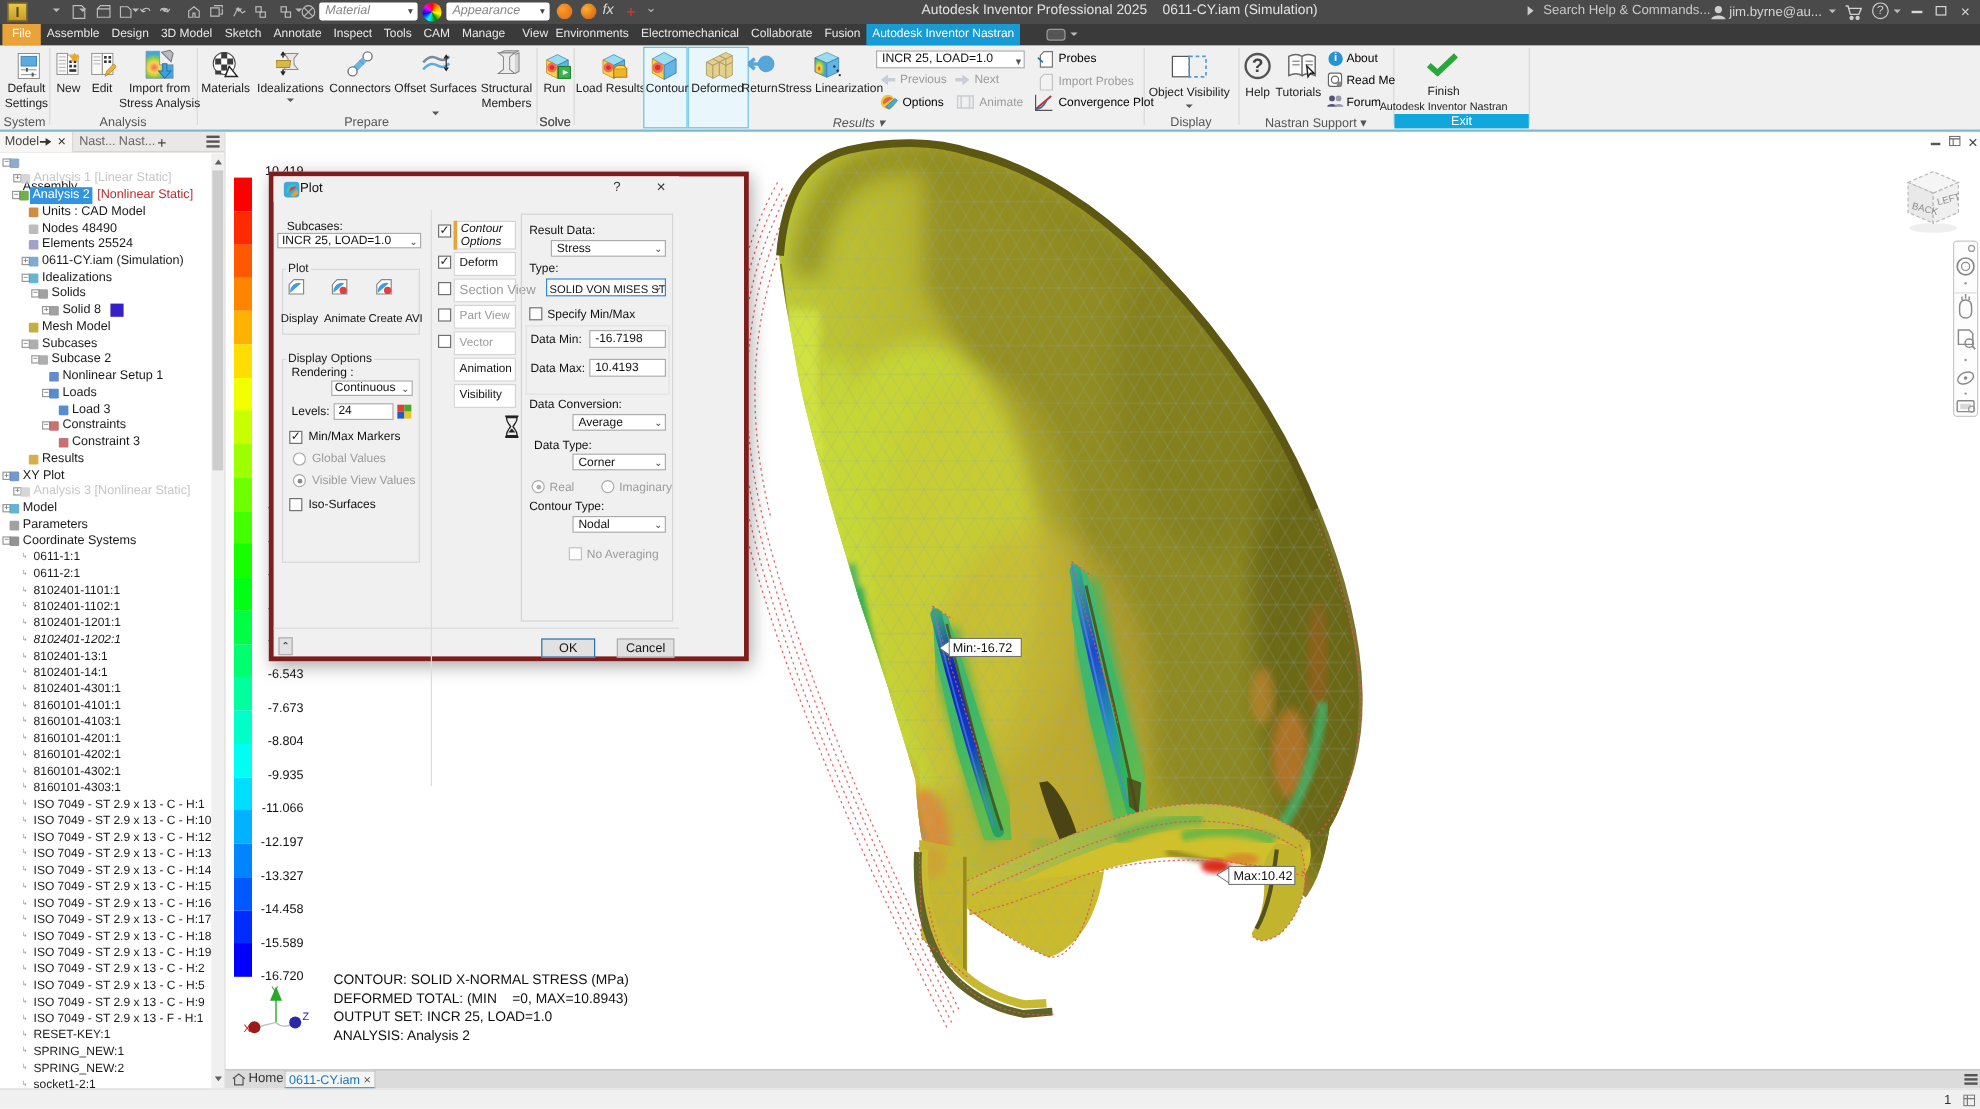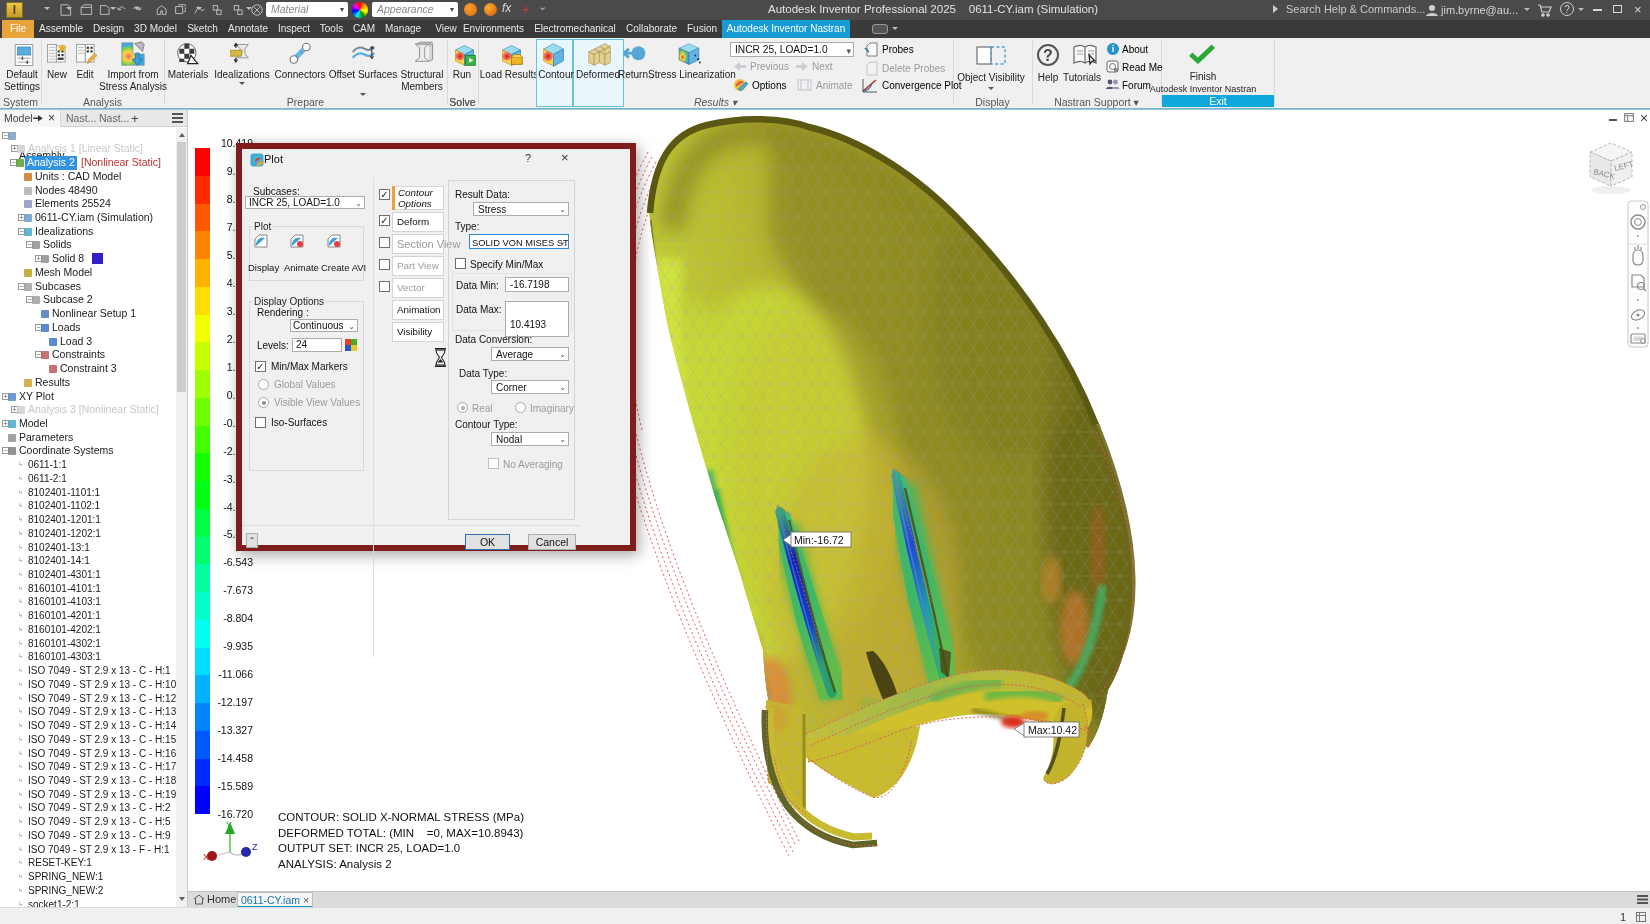--- a/index.html
+++ b/index.html
@@ -289,21 +289,21 @@
     </svg>
 <div class="cbl dis" style="left:816px;top:42px;">Animate</div>
 <svg class="abs" style="left:864px;top:4px" width="14" height="15" viewBox="0 0 14 15">
       <path d="M3 14V4l3-3h7v13z" fill="#fff" stroke="#777"></path>
       <path d="M1 6l4 4" stroke="#2878a8" stroke-width="1.6"></path>
     </svg>
 <div class="cbl" style="left:882px;top:6px;">Probes</div>
 <svg class="abs" style="left:864px;top:23px" width="14" height="15" viewBox="0 0 14 15">
       <path d="M3 14V4l3-3h7v13z" fill="#f2f2f2" stroke="#c4c4c4"></path>
     </svg>
-<div class="cbl dis" style="left:882px;top:25px;">Delete Probes</div>
+<div class="cbl dis" style="left:882px;top:25px;">Import Probes</div>
 <svg class="abs" style="left:862px;top:40px" width="16" height="15" viewBox="0 0 16 15">
       <path d="M1 13L14 2" stroke="#c03028" stroke-width="1.6" fill="none"></path>
       <path d="M1 13c4 0 7-3 9-7" stroke="#3a6ea8" stroke-width="1.4" fill="none"></path>
       <path d="M1 1v13h14" stroke="#555" fill="none"></path>
     </svg>
 <div class="cbl" style="left:882px;top:42px;">Convergence Plot</div>
 <svg class="abs" style="left:975px;top:6px" width="32" height="26" viewBox="0 0 32 26">
       <rect x="2" y="3" width="14" height="17" fill="#fff" stroke="#555"></rect>
       <rect x="16" y="3" width="14" height="17" fill="none" stroke="#4a9fd8" stroke-dasharray="3 2.4" stroke-width="1.4"></rect>
     </svg>
@@ -480,21 +480,21 @@
 <div class="trow" style="left:0;top:389.3px;width:176px;">
 <span style="position:absolute;left:18px;top:3px;width:7px;height:7px;font-size:6px;color:#999;line-height:7px;">↳</span>
 <span style="position:absolute;left:28px;font-size:10px;">8102401-1102:1</span>
 </div>
 <div class="trow" style="left:0;top:403.0px;width:176px;">
 <span style="position:absolute;left:18px;top:3px;width:7px;height:7px;font-size:6px;color:#999;line-height:7px;">↳</span>
 <span style="position:absolute;left:28px;font-size:10px;">8102401-1201:1</span>
 </div>
 <div class="trow" style="left:0;top:416.8px;width:176px;">
 <span style="position:absolute;left:18px;top:3px;width:7px;height:7px;font-size:6px;color:#999;line-height:7px;">↳</span>
-<span style="position:absolute;left:28px;font-size:10px;">8102401-1202:1</span>
+<span style="position:absolute;left:28px;font-size:10px;font-style:italic;">8102401-1202:1</span>
 </div>
 <div class="trow" style="left:0;top:430.5px;width:176px;">
 <span style="position:absolute;left:18px;top:3px;width:7px;height:7px;font-size:6px;color:#999;line-height:7px;">↳</span>
 <span style="position:absolute;left:28px;font-size:10px;">8102401-13:1</span>
 </div>
 <div class="trow" style="left:0;top:444.2px;width:176px;">
 <span style="position:absolute;left:18px;top:3px;width:7px;height:7px;font-size:6px;color:#999;line-height:7px;">↳</span>
 <span style="position:absolute;left:28px;font-size:10px;">8102401-14:1</span>
 </div>
 <div class="trow" style="left:0;top:458.0px;width:176px;">
@@ -825,21 +825,21 @@
       <path d="M16.5 88.5L19 91" stroke="#8a8a8a" stroke-width="1.4"></path>
 <circle cx="11" cy="100" r="1" fill="#999"></circle>
 <ellipse cx="11" cy="115" rx="7" ry="4.5" fill="none" stroke="#8a8a8a" stroke-width="1.2" transform="rotate(-25 11 115)"></ellipse>
       <circle cx="11" cy="115" r="1.5" fill="#8a8a8a"></circle>
 <circle cx="11" cy="128" r="1" fill="#999"></circle>
 <rect x="4" y="134" width="14" height="9" rx="1" fill="none" stroke="#8a8a8a" stroke-width="1.2"></rect>
       <rect x="6.5" y="136.5" width="9" height="4.5" fill="#d8d8d8"></rect>
 <circle cx="16" cy="141" r="2.5" fill="none" stroke="#999"></circle>
 </svg>
 </div>
-<div class="abs" style="left:236px;top:143px;width:400px;height:408px;background:#f0f0f0;border:6px solid #7f1d1d;box-shadow:3px 4px 14px rgba(0,0,0,0.35);z-index:50;">
+<div class="abs" style="left:224px;top:143px;width:400px;height:408px;background:#f0f0f0;border:4px solid #7f1d1d;box-shadow:3px 4px 14px rgba(0,0,0,0.35);z-index:50;">
 <div class="abs" style="left:0;top:0;width:338px;height:21px;background:#f0f0f0;"></div>
 <svg class="abs" style="left:8px;top:4px" width="14" height="14" viewBox="0 0 14 14">
       <rect x="0.5" y="0.5" width="13" height="13" rx="3" fill="#3fa8dc"></rect>
       <path d="M3 10a6 6 0 0 1 8-7z" fill="#35c8c0"></path>
       <path d="M5 9a4 4 0 0 1 6-4z" fill="#e84028"></path>
       <path d="M6 12l5-5 2 3-4 3z" fill="#e8a428"></path>
     </svg>
 <div class="abs" style="left:22px;top:4px;font-size:11px;color:#111;">Plot</div>
 <div class="abs" style="left:283px;top:3px;font-size:11px;color:#333;">?</div>
 <div class="abs" style="left:319px;top:1px;font-size:13px;color:#333;">×</div>
@@ -911,21 +911,21 @@
 <div class="dlglbl" style="left:213px;top:40px;">Result Data:</div>
 <div class="ddl" style="left:231px;top:53px;width:96px;height:14px;padding:1px 4px;">Stress<span class="car">⌄</span></div>
 <div class="dlglbl" style="left:213px;top:72px;">Type:</div>
 <div class="ddl" style="left:227px;top:85px;width:100px;height:15px;padding:1.5px 2px;border:1px solid #2f88d8;font-size:9.3px;">SOLID VON MISES ST<span class="car">⌄</span></div>
 <div class="ck" style="left:213px;top:109px;"></div>
 <div class="dlglbl" style="left:228px;top:110px;">Specify Min/Max</div>
 <div class="abs" style="left:210px;top:124px;width:120px;height:58px;border:1px solid #e2e2e2;"></div>
 <div class="dlglbl" style="left:214px;top:131px;">Data Min:</div>
 <div class="ddl" style="left:263px;top:128px;width:64px;height:15px;padding:1px 4px;">-16.7198</div>
 <div class="dlglbl" style="left:214px;top:155px;">Data Max:</div>
-<div class="ddl" style="left:263px;top:152px;width:64px;height:15px;padding:17px 4px;">10.4193</div>
+<div class="ddl" style="left:263px;top:152px;width:64px;height:15px;padding:1px 4px;">10.4193</div>
 <div class="dlglbl" style="left:213px;top:185px;">Data Conversion:</div>
 <div class="ddl" style="left:249px;top:198px;width:78px;height:14px;padding:1px 4px;">Average<span class="car">⌄</span></div>
 <div class="dlglbl" style="left:217px;top:219px;">Data Type:</div>
 <div class="ddl" style="left:249px;top:231px;width:78px;height:14px;padding:1px 4px;">Corner<span class="car">⌄</span></div>
 <div class="rd" style="left:215px;top:253px;">
       <span style="position:absolute;left:2.5px;top:2.5px;width:4px;height:4px;border-radius:50%;background:#b0b0b0;"></span>
     </div>
 <div class="dlglbl dis" style="left:230px;top:254px;">Real</div>
 <div class="rd" style="left:273px;top:253px;"></div>
 <div class="dlglbl dis" style="left:288px;top:254px;">Imaginary</div>

